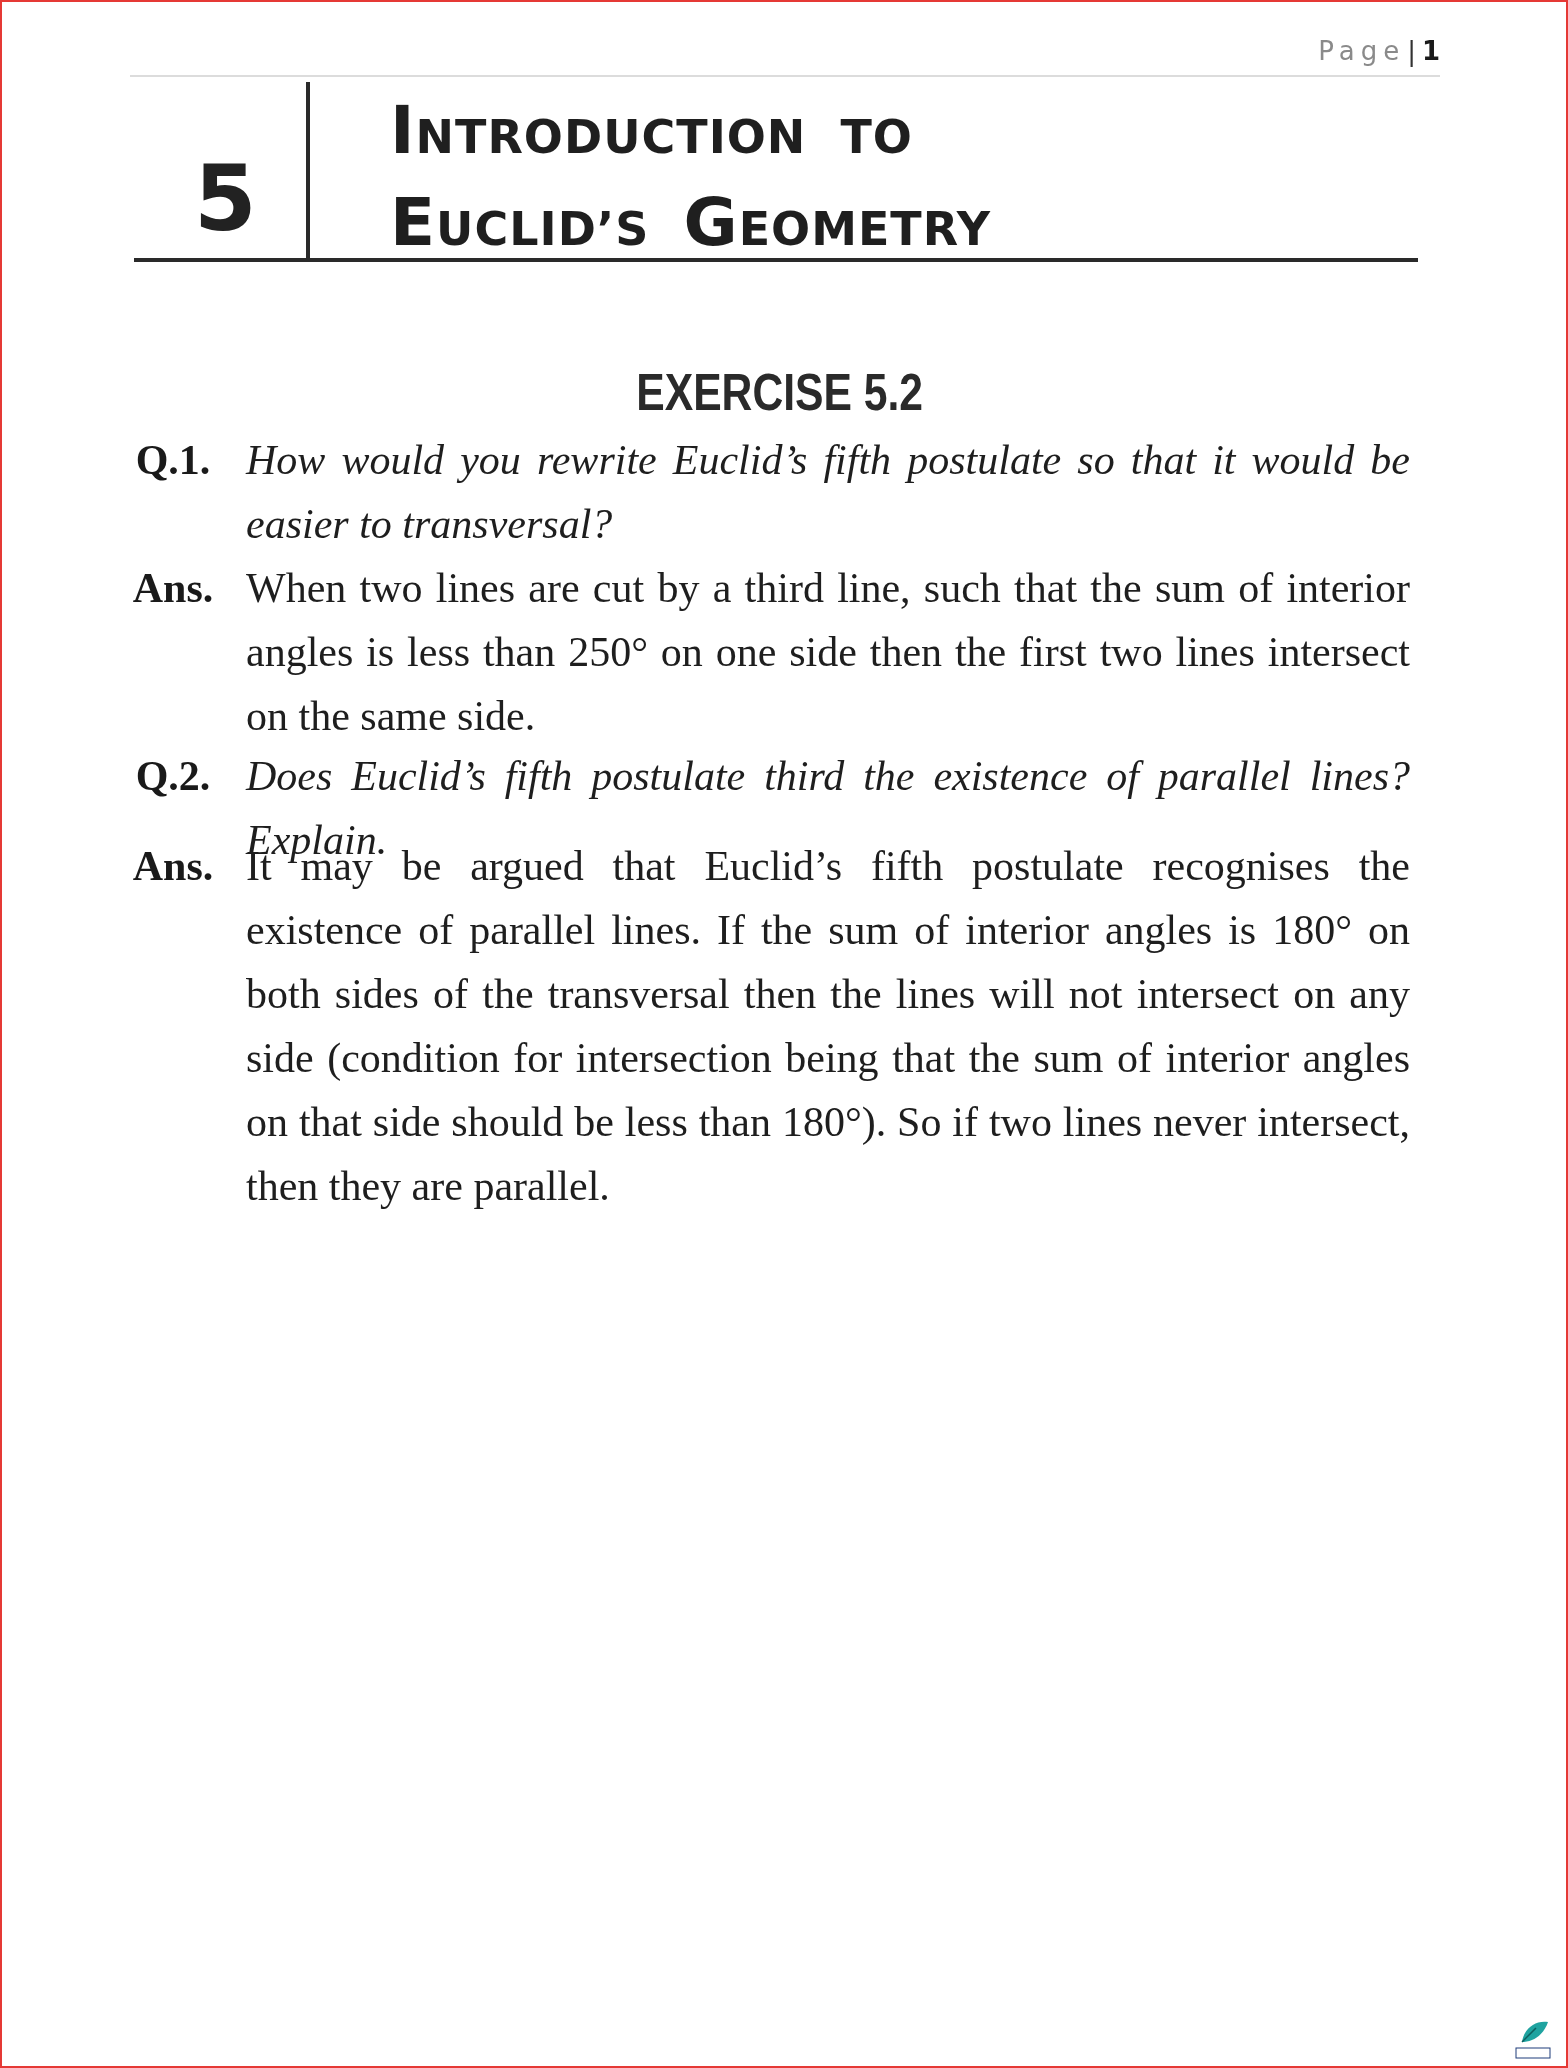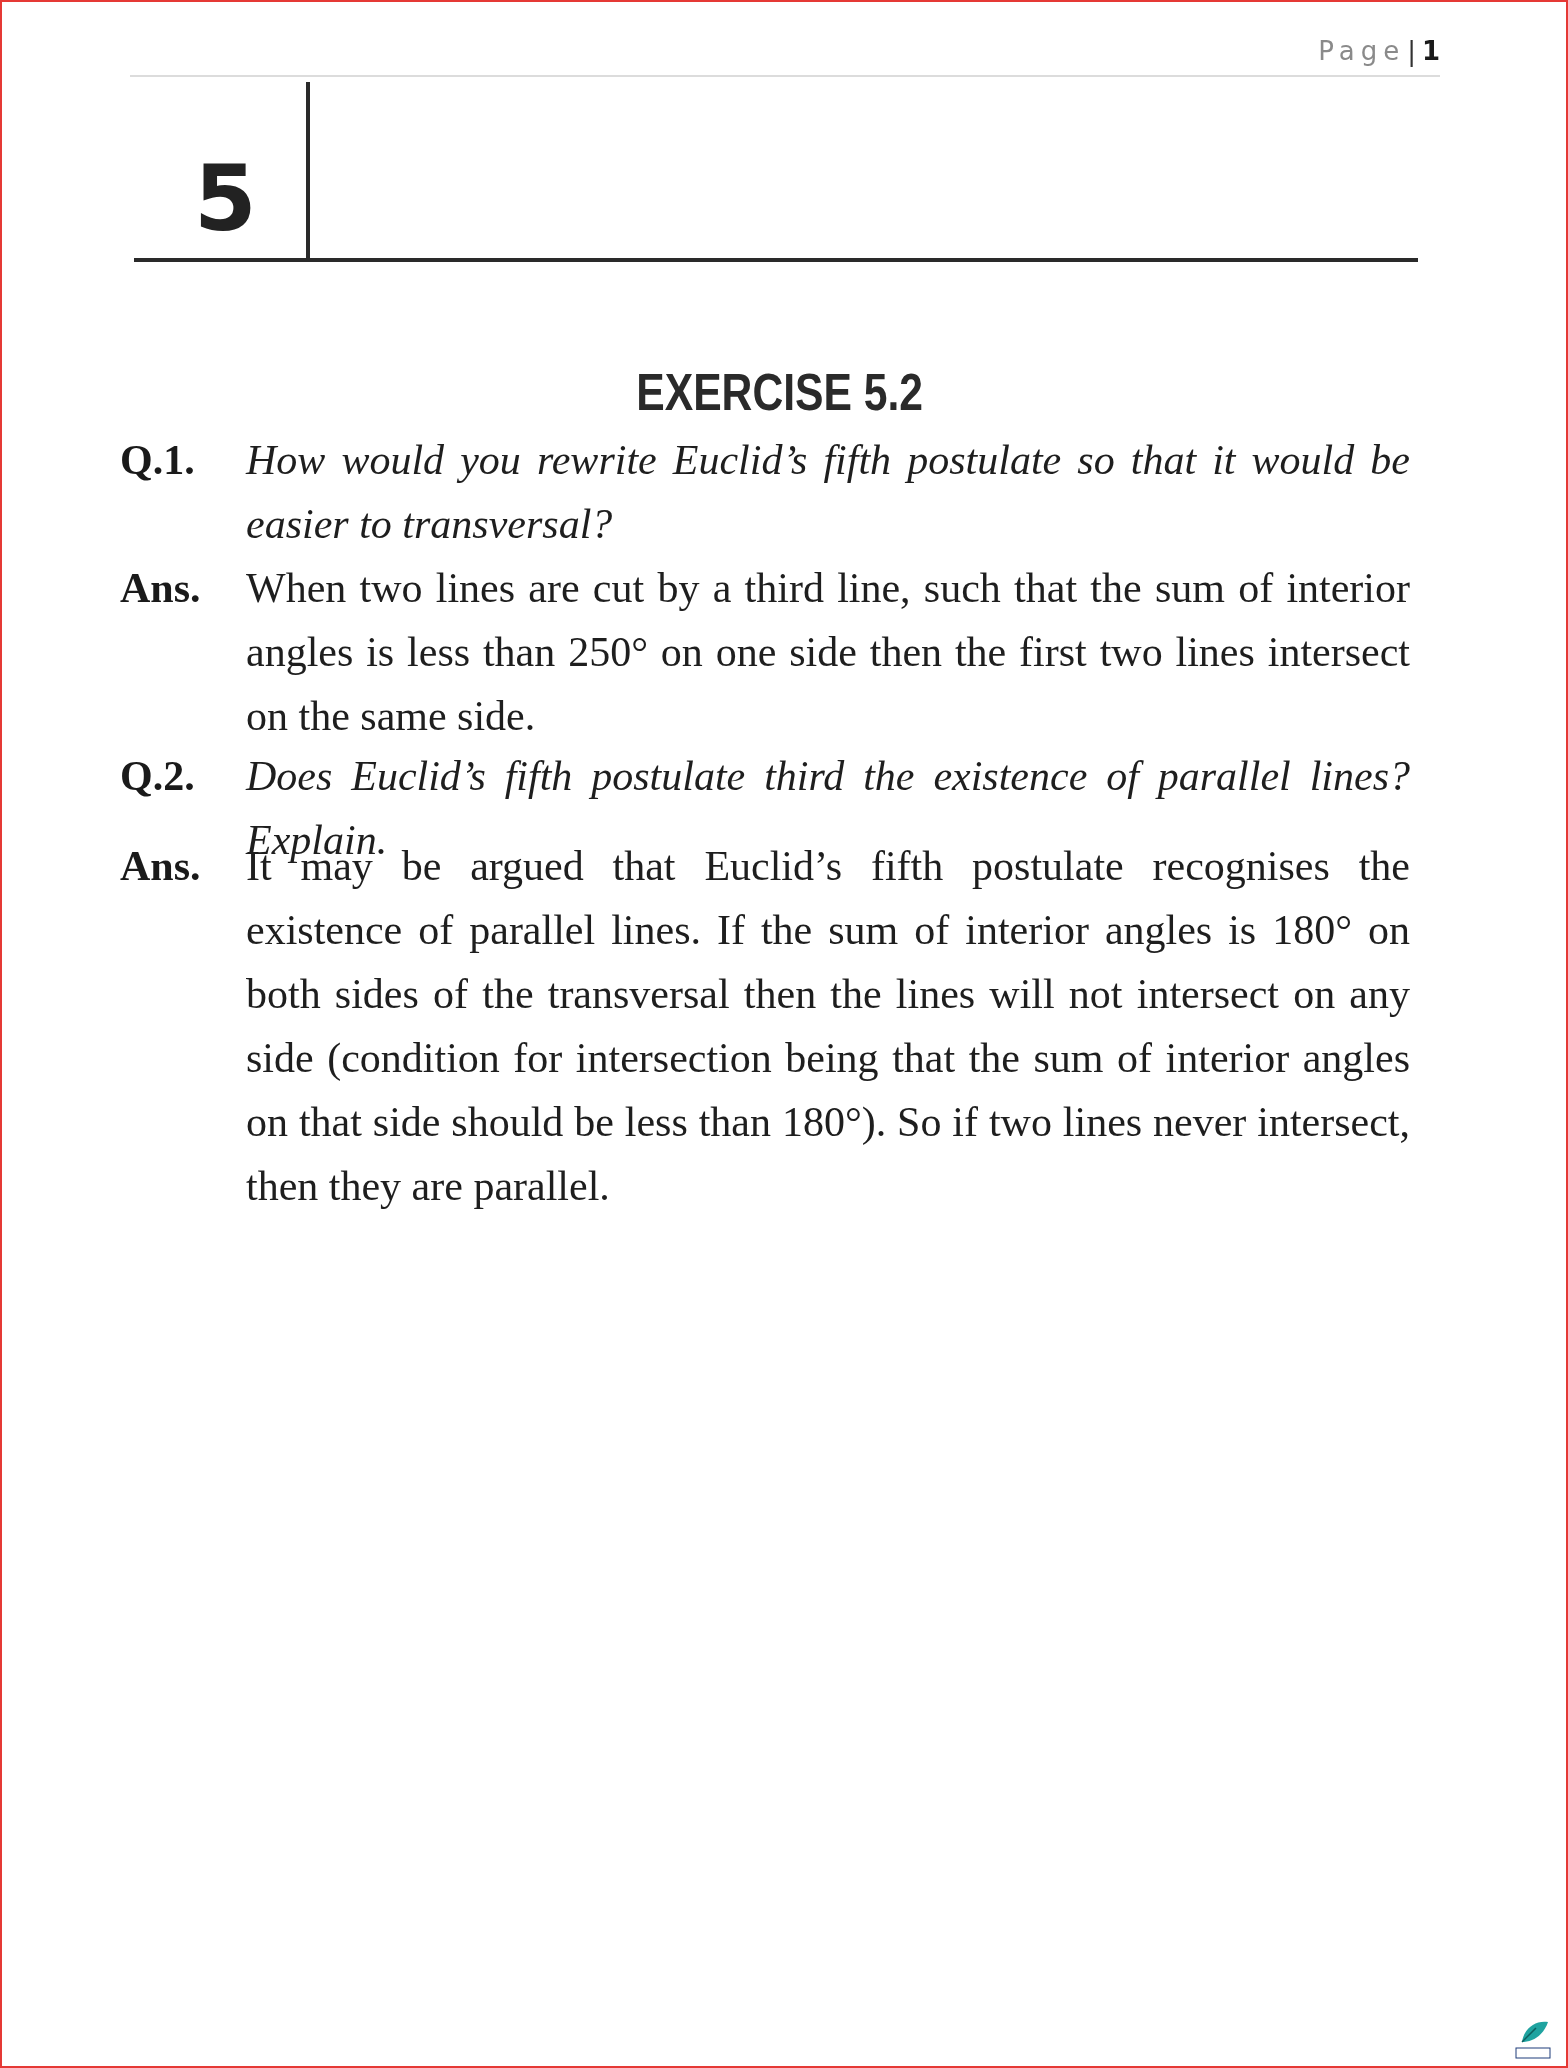--- a/index.html
+++ b/index.html
@@ -42,21 +42,21 @@
   .exercise {
     position: absolute; left: 0; width: 1568px; top: 362px; text-align: center;
     font-family: "Liberation Sans", sans-serif; font-weight: bold; font-size: 52px;
     color: #2a2a2a; transform: scaleX(0.82); transform-origin: 760px 0;
   }
   .qa {
     position: absolute; left: 120px; width: 1290px;
     font-size: 42px; line-height: 64px;
   }
   .qa .label {
-    position: absolute; left: 0; width: 106px; text-align: left;
+    position: absolute; left: 0; width: 106px; text-align: center;
     font-weight: bold; color: #1a1a1a;
   }
   .qa .text {
     margin-left: 106px; padding-left: 20px; text-align: justify;
     text-align-last: left;
   }
   .qa .text.q { font-style: italic; }
   .qa .text.a { }
   .logo {
     position: absolute; right: 16px; bottom: 8px; width: 40px; height: 48px;
@@ -68,20 +68,24 @@
 <div class="page-border"></div>
 
 <div class="page-num">
   <span>Page</span><span class="sep">|</span><span class="num">1</span>
 </div>
 <div class="top-rule"></div>
 
 <div class="chapter-head">
   <div class="chapter-num">5</div>
   <div class="chapter-divider"></div>
+  <div class="chapter-title">
+    <div><span class="big">I</span><span style="white-space:pre">NTRODUCTION  TO</span></div>
+    <div><span class="big">E</span><span>UCLID’S</span>&nbsp;&nbsp;<span class="big">G</span><span>EOMETRY</span></div>
+  </div>
 </div>
 
 <div class="exercise">EXERCISE 5.2</div>
 
 <div class="qa" style="top:428px;">
   <span class="label">Q.1.</span>
   <div class="text q">How would you rewrite Euclid’s fifth postulate so that it would be easier to transversal?</div>
 </div>
 
 <div class="qa" style="top:556px;">

